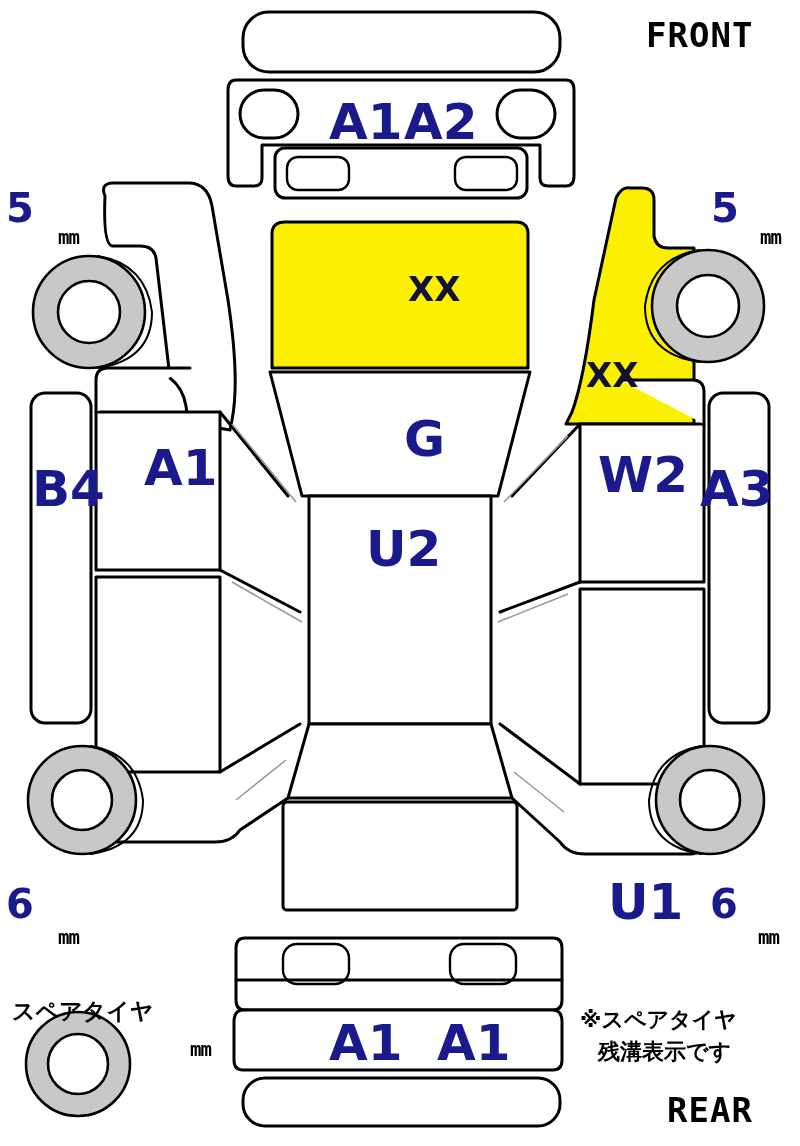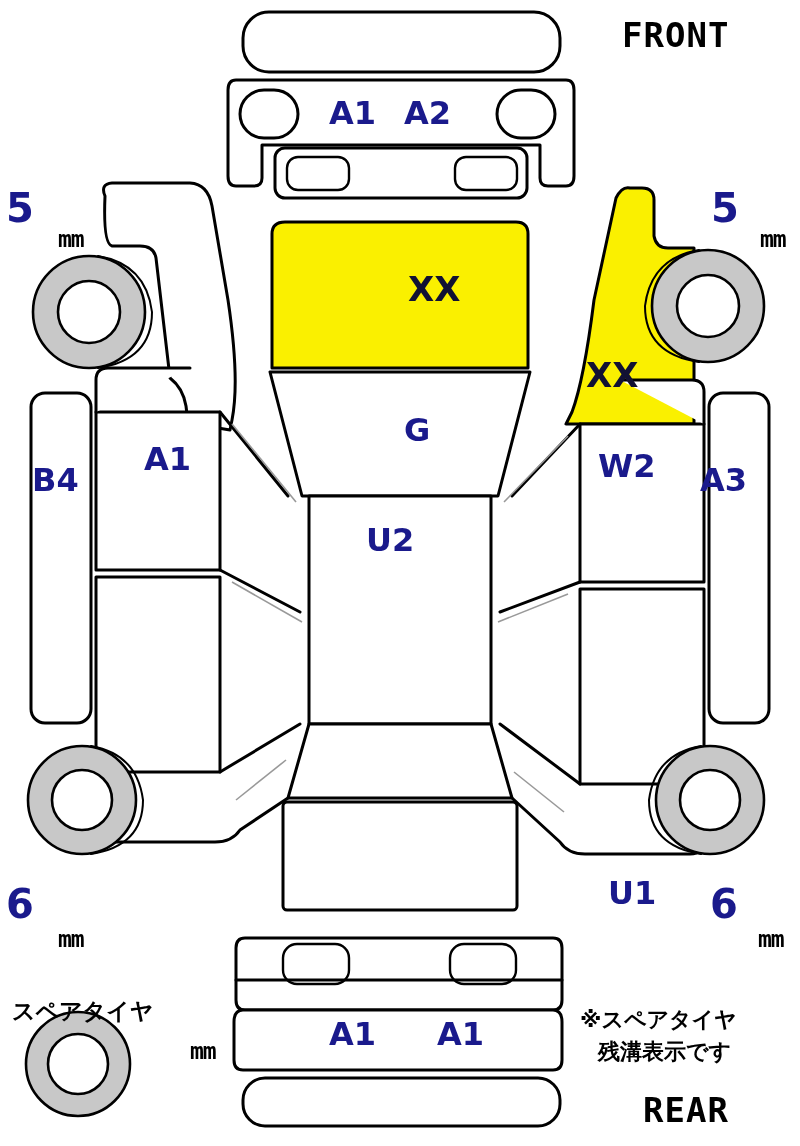--- a/index.html
+++ b/index.html
@@ -27,42 +27,43 @@
   }
   .txt {
     position: absolute;
     white-space: pre;
     line-height: 1;
   }
   .code {
     color: #1a1a8c;
     font-family: "DejaVu Sans", sans-serif;
     font-weight: bold;
-    font-size: 32px;
+    font-size: 50px;
     letter-spacing: 0px;
   }
   .mmnum {
     color: #1a1a8c;
     font-family: "DejaVu Sans", sans-serif;
     font-weight: bold;
     font-size: 40px;
   }
   .mmunit {
     color: #000000;
     font-family: "DejaVu Sans Mono", monospace;
-    font-size: 23px;
+    font-size: 19px;
     font-weight: bold;
     letter-spacing: -1px;
   }
   .dirlabel {
     color: #000000;
     font-family: "DejaVu Sans Mono", monospace;
     font-weight: bold;
     font-size: 34px;
     letter-spacing: 1px;
+    margin-left: 24px;
   }
   .jp {
     color: #000000;
     font-family: "DejaVu Sans", sans-serif;
     font-weight: bold;
     font-size: 23px;
   }
   .jpnote {
     color: #000000;
     font-family: "DejaVu Sans", sans-serif;

